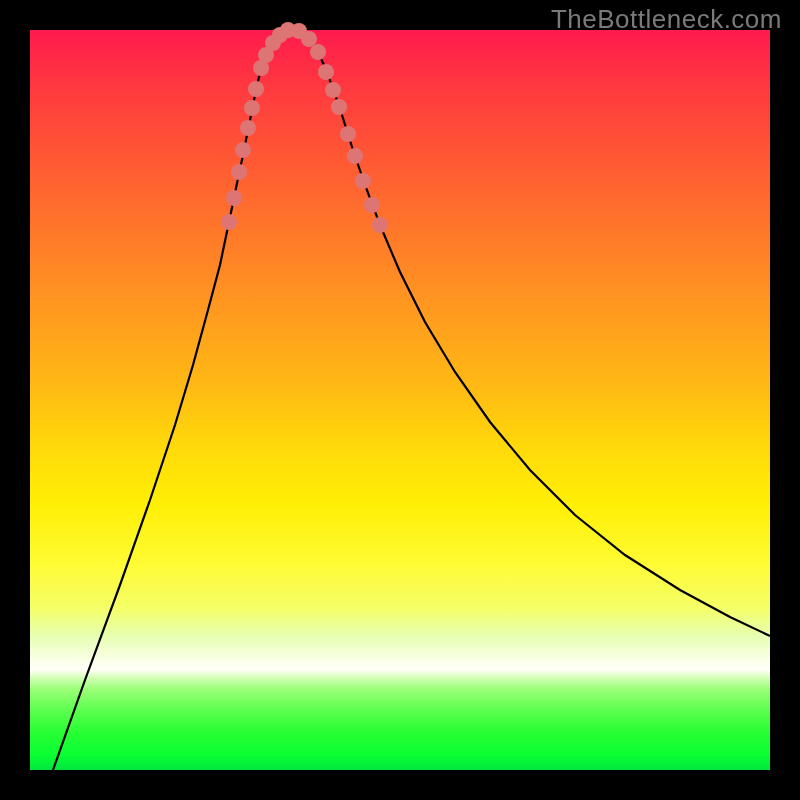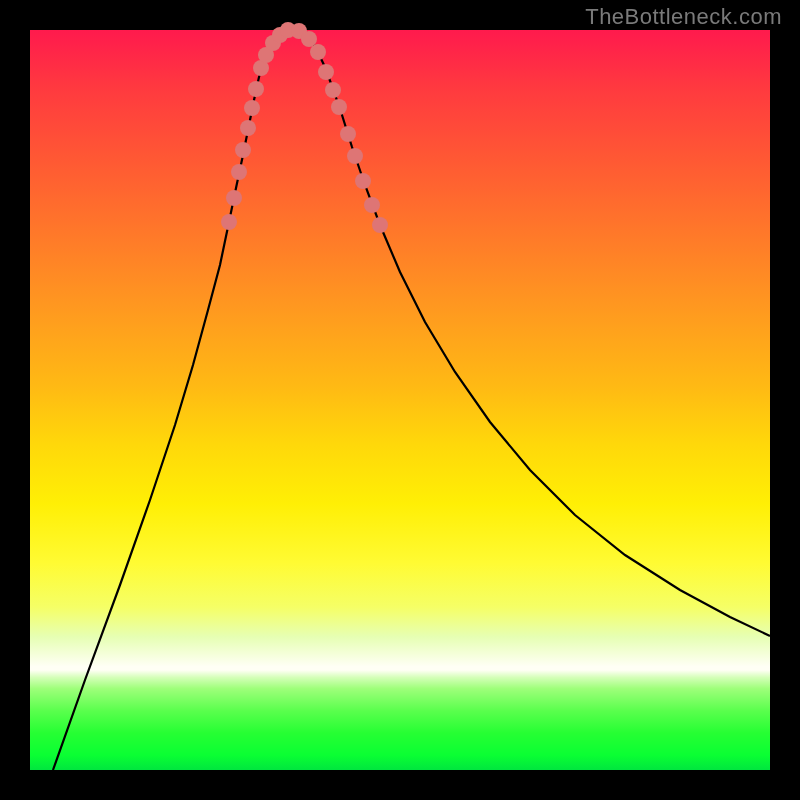--- a/index.html
+++ b/index.html
@@ -46,21 +46,21 @@
       #26ff33 95%,
       #0aff33 98%,
       #00e63f 100%
     );
   }
   .watermark {
     position: absolute;
     top: 4px;
     right: 18px;
     color: #7a7a7a;
-    font-size: 22px;
+    font-size: 26px;
     font-weight: 400;
     letter-spacing: 0.5px;
     user-select: none;
   }
   svg.curve-layer {
     position: absolute;
     left: 0;
     top: 0;
     width: 740px;
     height: 740px;

